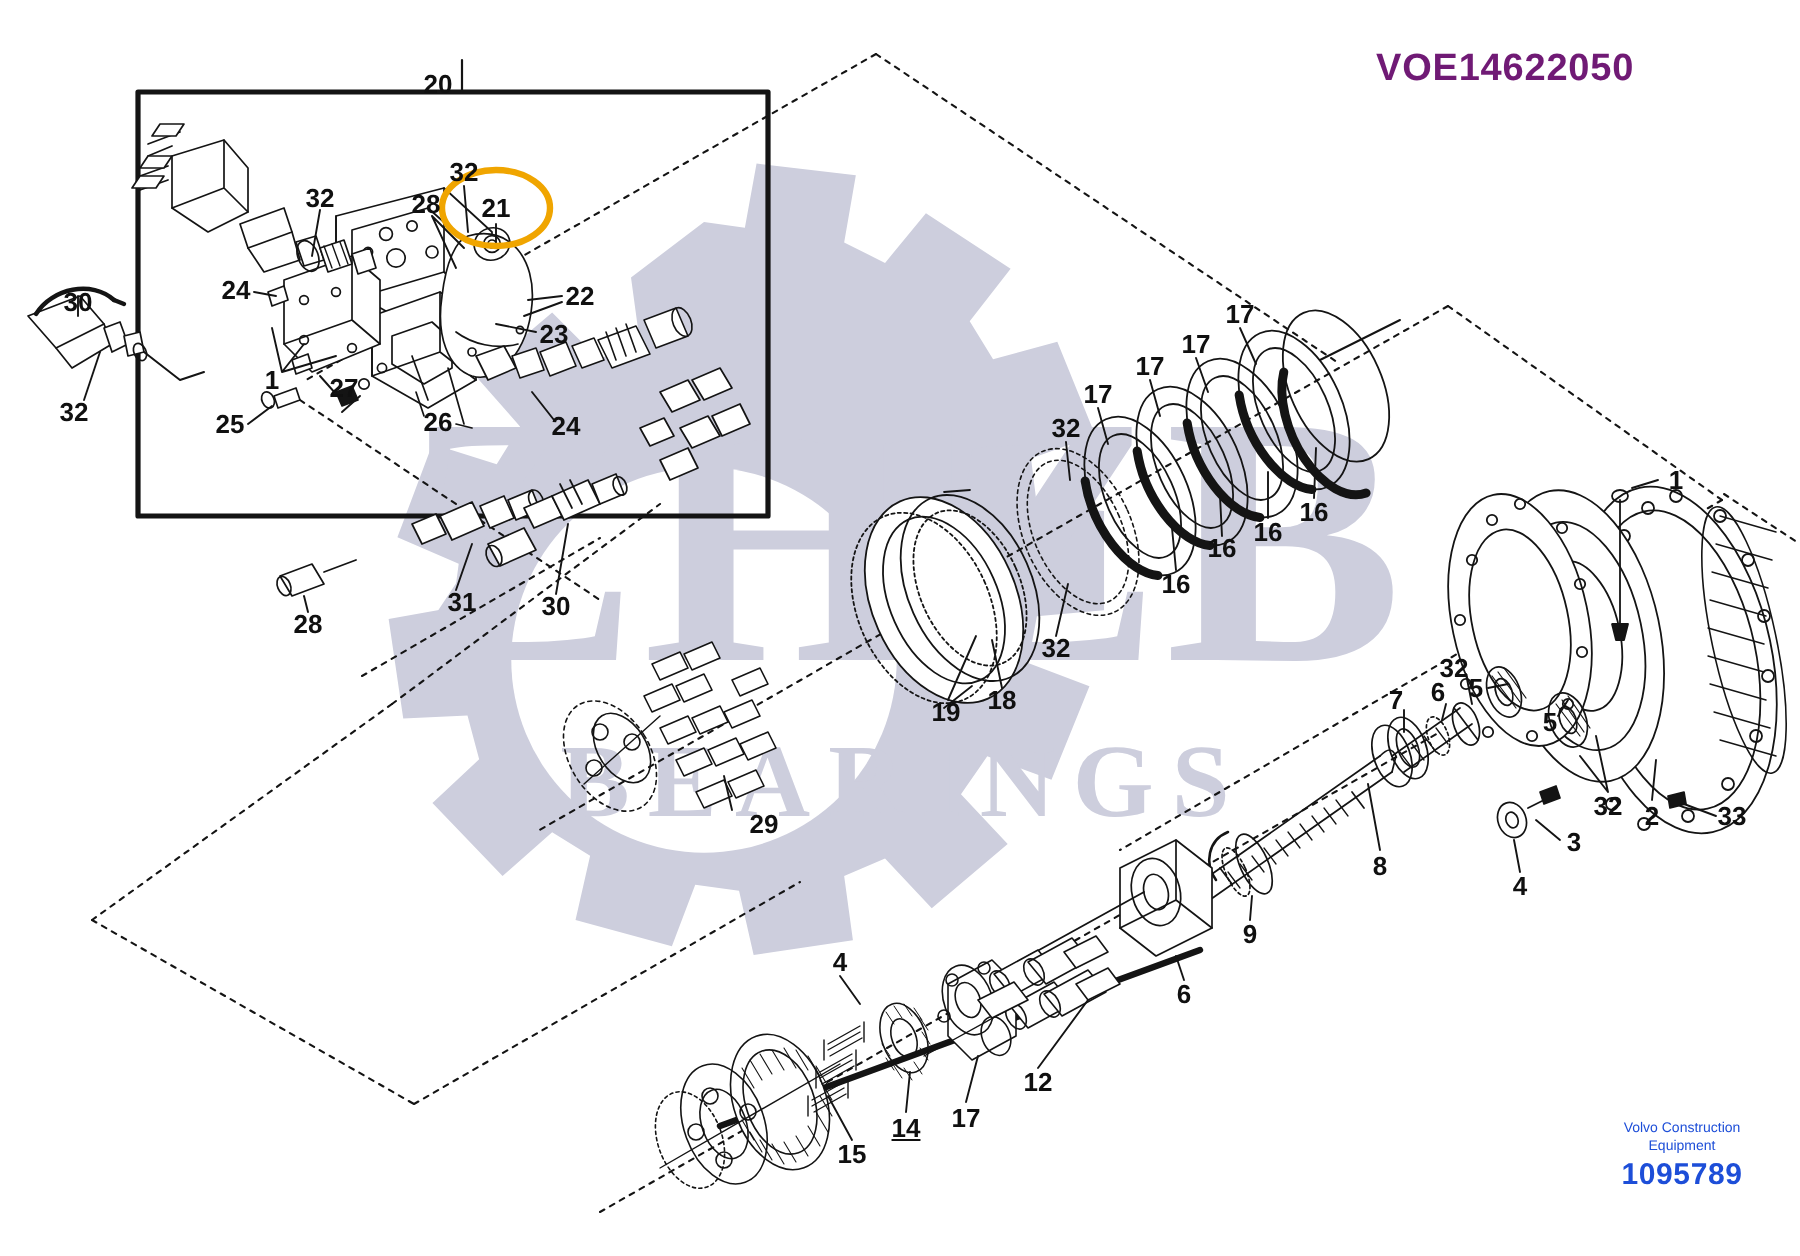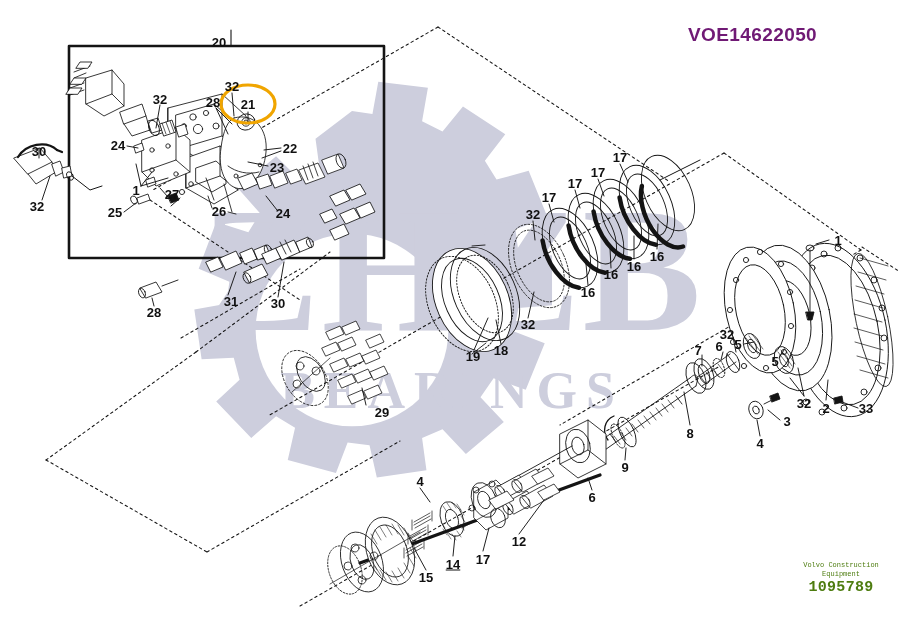--- a/index.html
+++ b/index.html
@@ -5,22 +5,22 @@
   html,body{margin:0;padding:0;background:#fff;}
   body{width:900px;height:628px;overflow:hidden;font-family:"Liberation Sans",sans-serif;}
   #stage{position:relative;width:900px;height:628px;background:#ffffff;}
   #wm{position:absolute;left:0;top:0;width:900px;height:628px;z-index:1;pointer-events:none;}
   #art{position:absolute;left:0;top:0;width:900px;height:628px;z-index:2;}
   #labels{position:absolute;left:0;top:0;width:900px;height:628px;z-index:3;}
   .cal{position:absolute;font-family:"Liberation Sans",sans-serif;font-weight:bold;color:#101010;
        font-size:13px;line-height:13px;transform:translate(-50%,-50%);white-space:nowrap;}
   .partno{position:absolute;font-family:"Liberation Sans",sans-serif;font-weight:bold;
           font-size:19px;letter-spacing:.4px;white-space:nowrap;}
-  .foot{position:absolute;text-align:center;font-family:Liberation Mono, monospace;
-        color:#4d7c0f;white-space:nowrap;}
+  .foot{position:absolute;text-align:center;font-family:Liberation Sans, sans-serif;
+        color:#1d4ed8;white-space:nowrap;}
   .foot .l1,.foot .l2{font-size:7px;line-height:8.5px;}
   .foot .num{font-size:15px;font-weight:bold;line-height:17px;letter-spacing:.3px;margin-top:1px;}
 </style>
 </head>
 <body>
 
 <div id="stage">
 
   <svg id="wm" viewBox="0 0 900 628">
     <defs>

